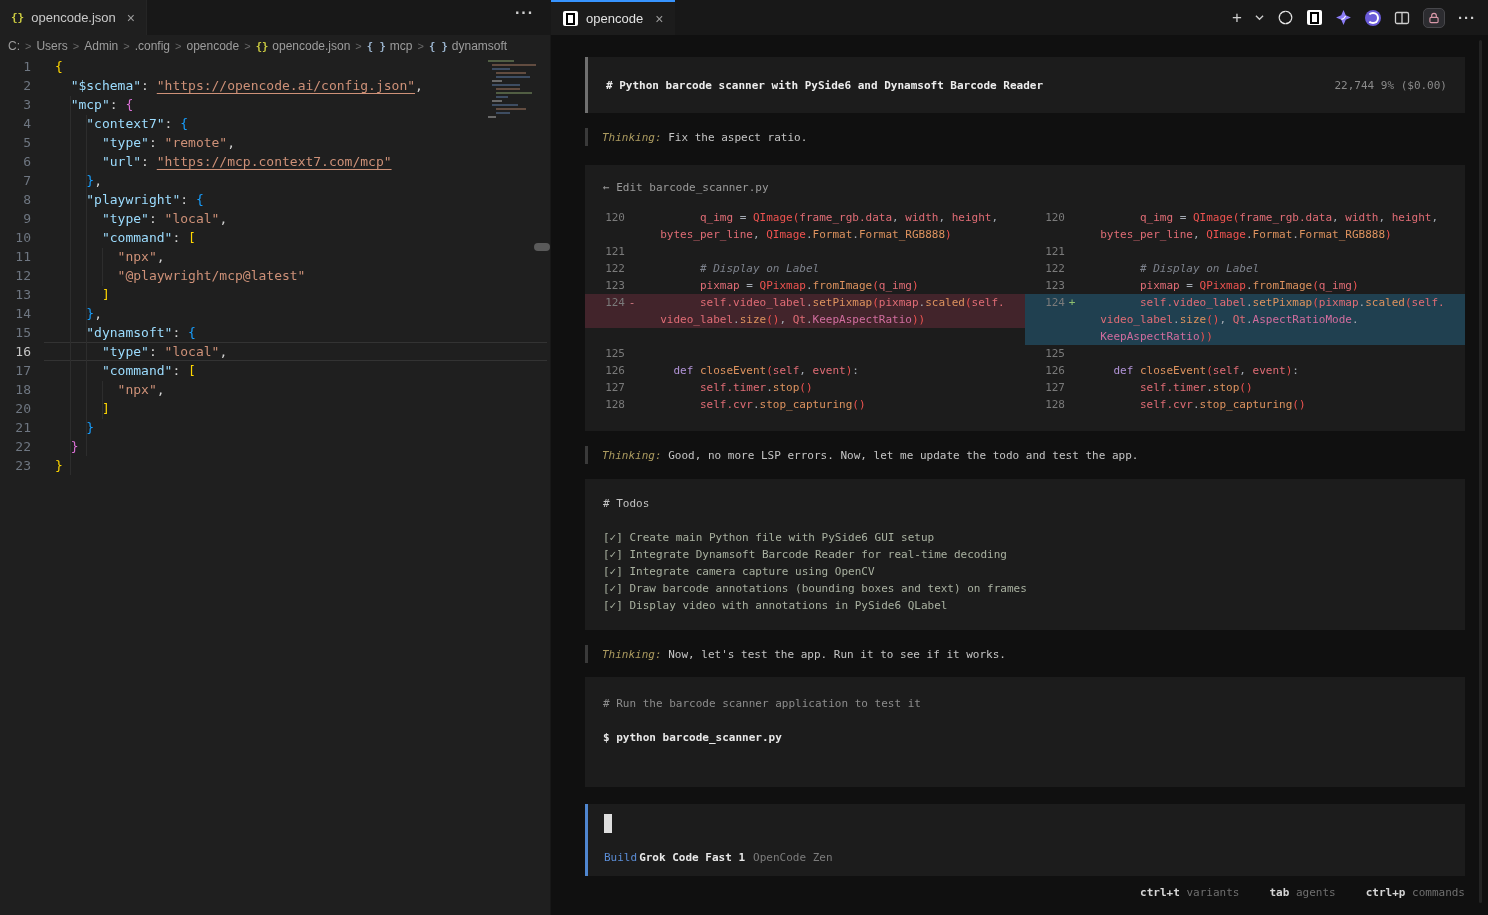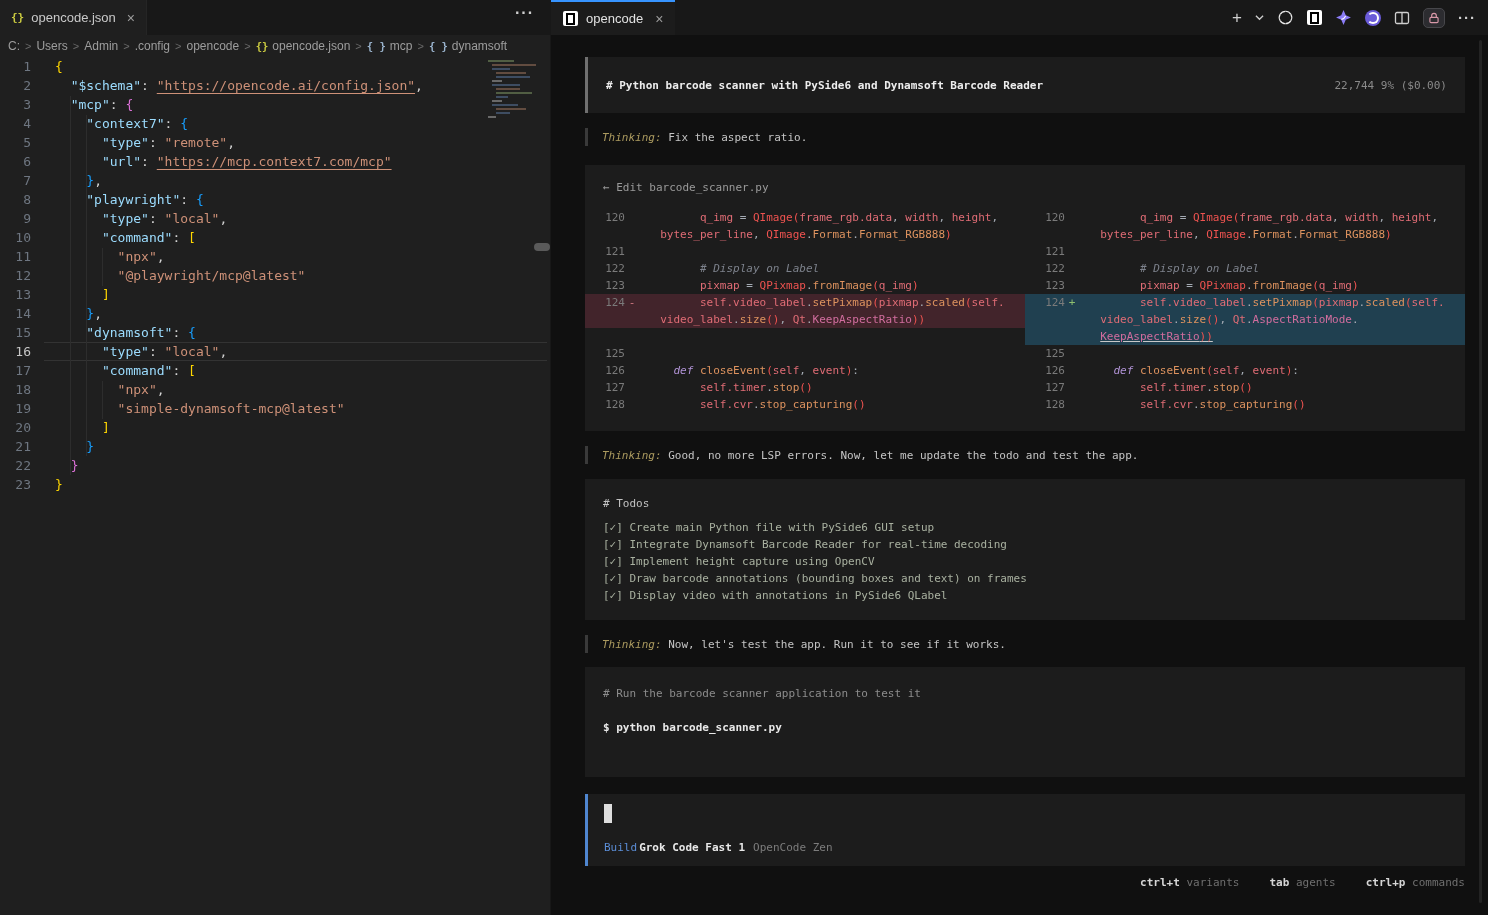--- a/index.html
+++ b/index.html
@@ -81,23 +81,23 @@
   .editb .ttl{padding-left:18px;color:#9a9a9a;height:17px;margin-bottom:13px}
   .dcols{display:flex}
   .dcol{width:440px;flex:none}
   .drow{display:flex;height:17px}
   .drow .no{width:40px;flex:none;text-align:right;color:#7a7a7a;white-space:pre}
   .drow .mk{width:14px;flex:none;text-align:center}
   .drow .cd{margin-left:8px;white-space:pre}
   .drow.del{background:#42242b}.drow.add{background:#204050}
   .mkdel{color:#d47a84}.mkadd{color:#8fbf6f}
   .d-v{color:#e06c75}.d-c{color:#ef5350}.d-m{color:#de935f}.d-e{color:#d16d9e}
-  .d-k{color:#b294d8;font-style:italic}.d-cm{color:#7d828c;font-style:italic}.d-pn{color:#a5acb5}
+  .d-k{color:#b294d8;}.d-cm{color:#7d828c;font-style:italic}.d-pn{color:#a5acb5}
   .todos{margin-top:15px;padding:16px 18px}
-  .todos .ttl{color:#c2c2c2;height:17px;margin-bottom:7px}
+  .todos .ttl{color:#c2c2c2;height:17px;margin-bottom:17px}
   .todos .it{height:17px;color:#a9b1a0;white-space:pre}
   .runb{margin-top:14px;height:110px;box-sizing:border-box;padding:18px 18px 0}
   .runb .cmt{color:#8c8c8c;height:17px;margin-bottom:17px}
   .runb .cmd{color:#e8e8e8;font-weight:bold;height:17px}
   .inputb{margin-top:17px;height:72px;box-sizing:border-box;border-left:3px solid #4f86d0;
           padding:10px 16px;display:flex;flex-direction:column;justify-content:space-between}
   .cursor{width:8px;height:19px;background:#dedede}
   .irow{display:flex;align-items:center}
   .irow .mode{color:#5b8dd6}
   .irow .model{color:#e8e8e8;font-weight:bold;margin-left:2px}
@@ -201,24 +201,20 @@
         <span class="ln">16</span>
         <span class="lcode" style="padding-left: 6ch;"><span class="e-key">"type"</span><span class="e-pn">: </span><span class="e-str">"local"</span><span class="e-pn">,</span></span>
       </div>
       <div class="line">
         <span class="ln">17</span>
         <span class="lcode" style="padding-left: 6ch;"><span class="e-key">"command"</span><span class="e-pn">: </span><span class="e-b1">[</span></span>
       </div>
       <div class="line">
         <span class="ln">18</span>
         <span class="lcode" style="padding-left: 8ch;"><span class="e-str">"npx"</span><span class="e-pn">,</span></span>
-      </div>
-      <div class="line">
-        <span class="ln">19</span>
-        <span class="lcode" style="padding-left: 8ch;"><span class="e-str">"simple-dynamsoft-mcp@latest"</span></span>
       </div>
       <div class="line">
         <span class="ln">20</span>
         <span class="lcode" style="padding-left: 6ch;"><span class="e-b1">]</span></span>
       </div>
       <div class="line">
         <span class="ln">21</span>
         <span class="lcode" style="padding-left: 4ch;"><span class="e-b3">}</span></span>
       </div>
       <div class="line">
@@ -411,21 +407,21 @@
               <span class="cd" style="padding-left: 8ch;"><span class="d-v">self.video_label</span><span class="d-pn">.</span><span class="d-m">setPixmap</span><span class="d-c">(</span><span class="d-v">pixmap</span><span class="d-pn">.</span><span class="d-m">scaled</span><span class="d-c">(</span><span class="d-v">self.</span></span>
             </div>
             <div class="drow add">
               <span class="no"></span>
               <span class="mk"></span>
               <span class="cd" style="padding-left: 2ch;"><span class="d-v">video_label</span><span class="d-pn">.</span><span class="d-m">size</span><span class="d-c">()</span><span class="d-pn">, </span><span class="d-v">Qt</span><span class="d-pn">.</span><span class="d-e">AspectRatioMode</span><span class="d-pn">.</span></span>
             </div>
             <div class="drow add">
               <span class="no"></span>
               <span class="mk"></span>
-              <span class="cd" style="padding-left: 2ch; text-decoration: underline;"><span class="d-e">KeepAspectRatio</span><span class="d-c">))</span></span>
+              <span class="cd" style="padding-left: 2ch;"><span class="d-e">KeepAspectRatio</span><span class="d-c">))</span></span>
             </div>
             <div class="drow">
               <span class="no">125</span>
               <span class="mk"></span>
               <span class="cd" style="padding-left: 0ch;"></span>
             </div>
             <div class="drow">
               <span class="no">126</span>
               <span class="mk"></span>
               <span class="cd" style="padding-left: 4ch;"><span class="d-k">def </span><span class="d-m">closeEvent</span><span class="d-c">(</span><span class="d-v">self</span><span class="d-pn">, </span><span class="d-v">event</span><span class="d-c">)</span><span class="d-pn">:</span></span>
@@ -446,21 +442,21 @@
 
     <div class="think">
       <span class="lab">Thinking:</span><span> Good, no more LSP errors. Now, let me update the todo and test the app.</span>
     </div>
 
     <div class="block todos">
       <div class="ttl"># Todos</div>
       <div id="todo-items">
           <div class="it">[✓] Create main Python file with PySide6 GUI setup</div>
           <div class="it">[✓] Integrate Dynamsoft Barcode Reader for real-time decoding</div>
-          <div class="it">[✓] Implement height capture using OpenCV</div>
+          <div class="it">[✓] Integrate camera capture using OpenCV</div>
           <div class="it">[✓] Draw barcode annotations (bounding boxes and text) on frames</div>
           <div class="it">[✓] Display video with annotations in PySide6 QLabel</div>
         </div>
     </div>
 
     <div class="think">
       <span class="lab">Thinking:</span><span> Now, let's test the app. Run it to see if it works.</span>
     </div>
 
     <div class="block runb">

